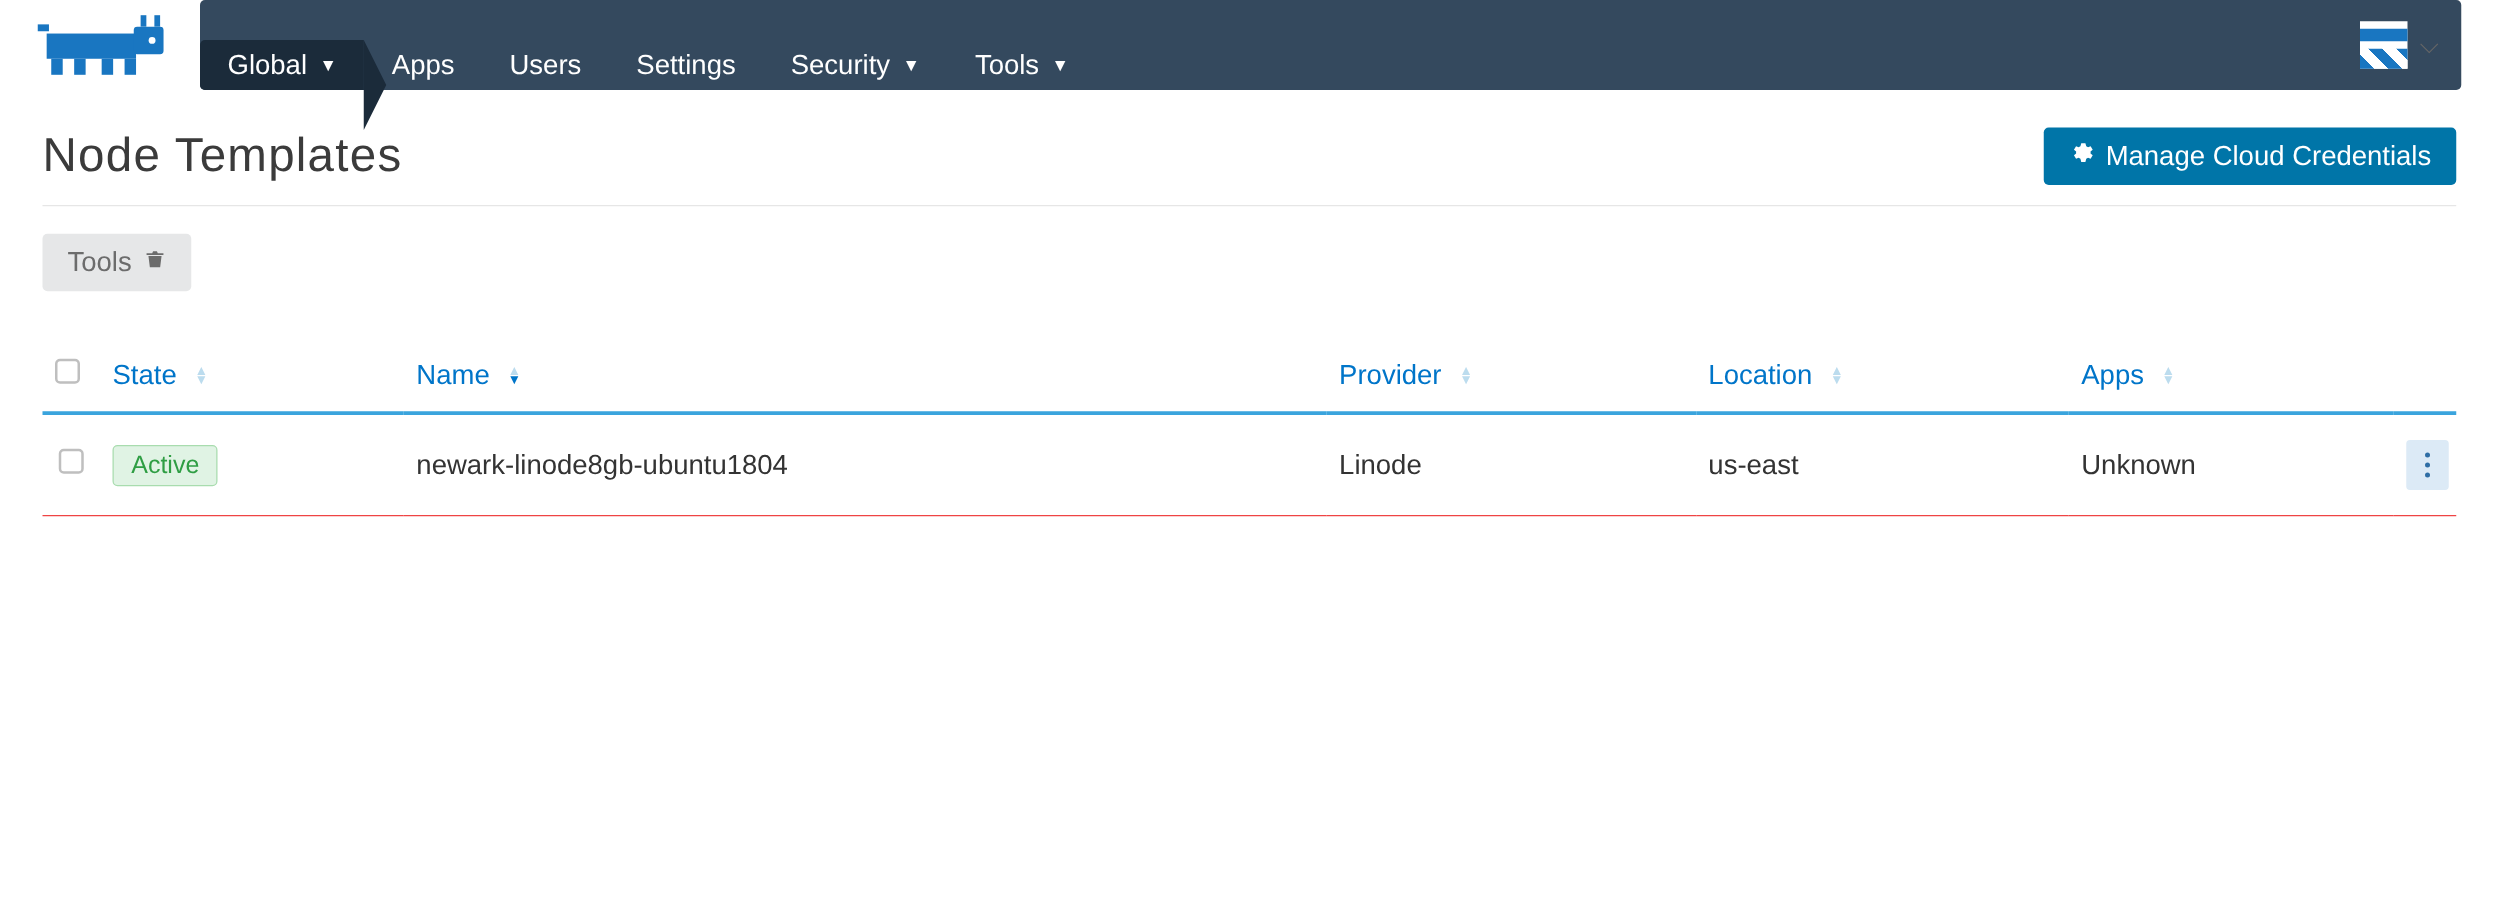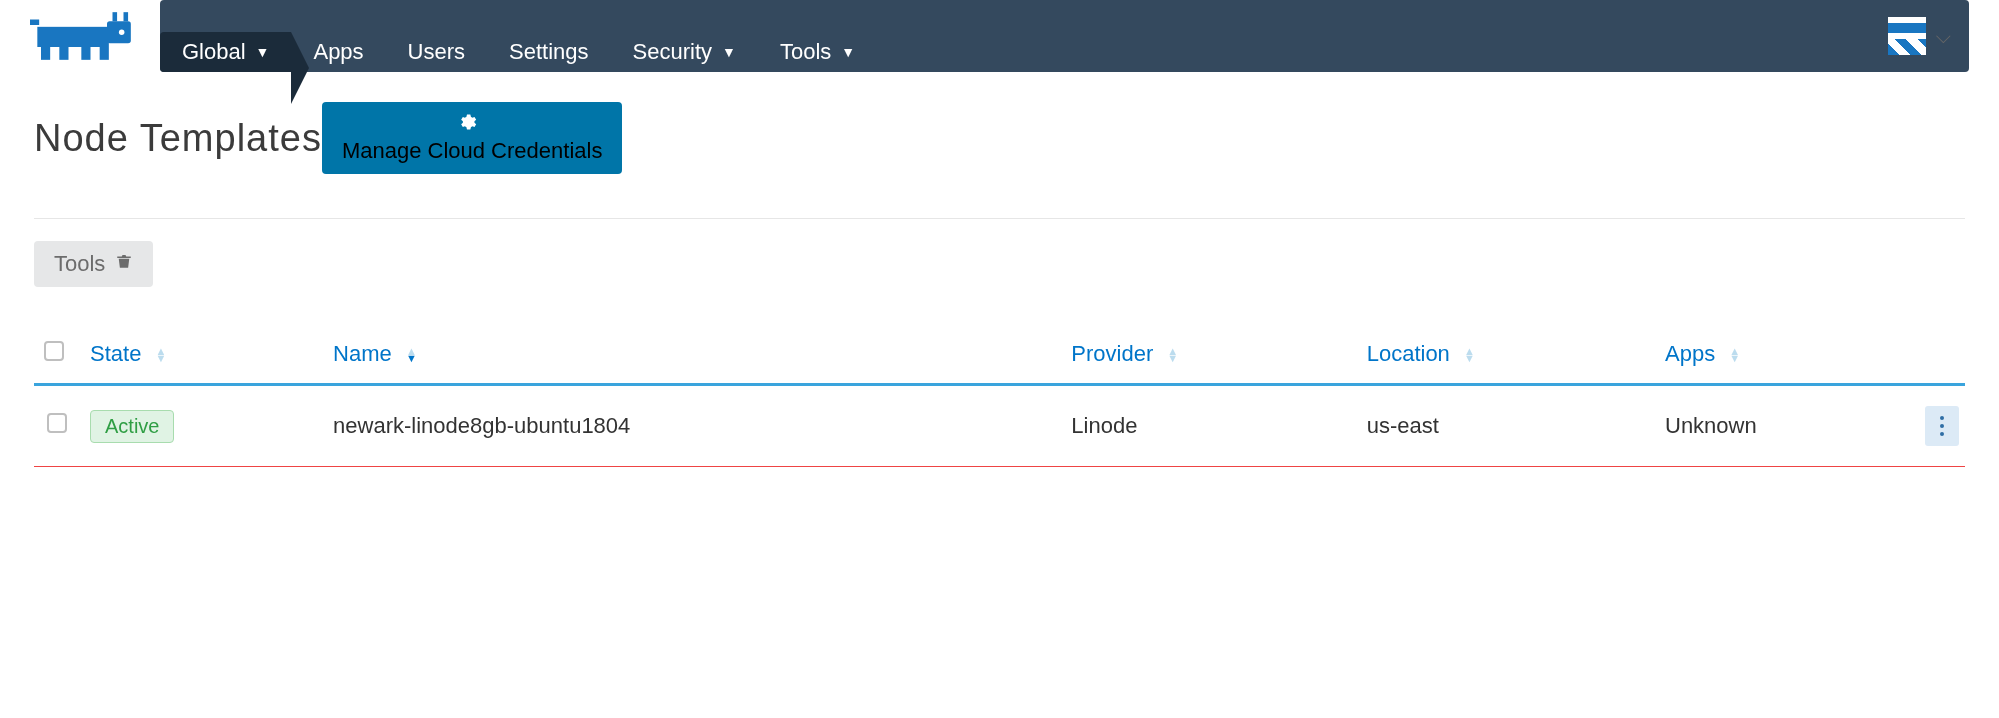--- a/index.html
+++ b/index.html
@@ -83,44 +83,43 @@
     background:
       repeating-linear-gradient(45deg,#1976c1 0 8px,#fff 8px 16px);
   }
   .user-chev { color:#666; margin-left:10px; font-size:20px;}
   .page {
     padding: 30px 34px;
   }
   .page-header{
     display:flex;
     align-items:center;
-    justify-content:flex-start;
+    justify-content:space-between;
     border-bottom:1px solid #e6e6e6;
-    padding-bottom:44px;
+    padding-bottom:16px;
   }
   .page-title{
     font-size:38px;
     font-weight:400;
     color:#3b3b3b;
     letter-spacing:1px;
   }
   .hdr-actions{ display:flex; gap:14px; }
   .btn {
     display:inline-flex;
     align-items:center;
     padding: 10px 20px;
     font-size:22px;
     border-radius:4px;
     cursor:pointer;
     border:none;
   }
   .btn-primary{
     background:#0075a8;
-    color:#000000;
-    flex-direction:column;
+    color:#ffffff;
   }
   .btn-primary .icon { margin-right:10px; }
   .btn-default{
     background:#e6e7e8;
     color:#6c6c6c;
   }
   .btn-default .icon{ margin-left:10px;}
   .toolbar {
     padding-top:22px;
     padding-bottom:10px;

